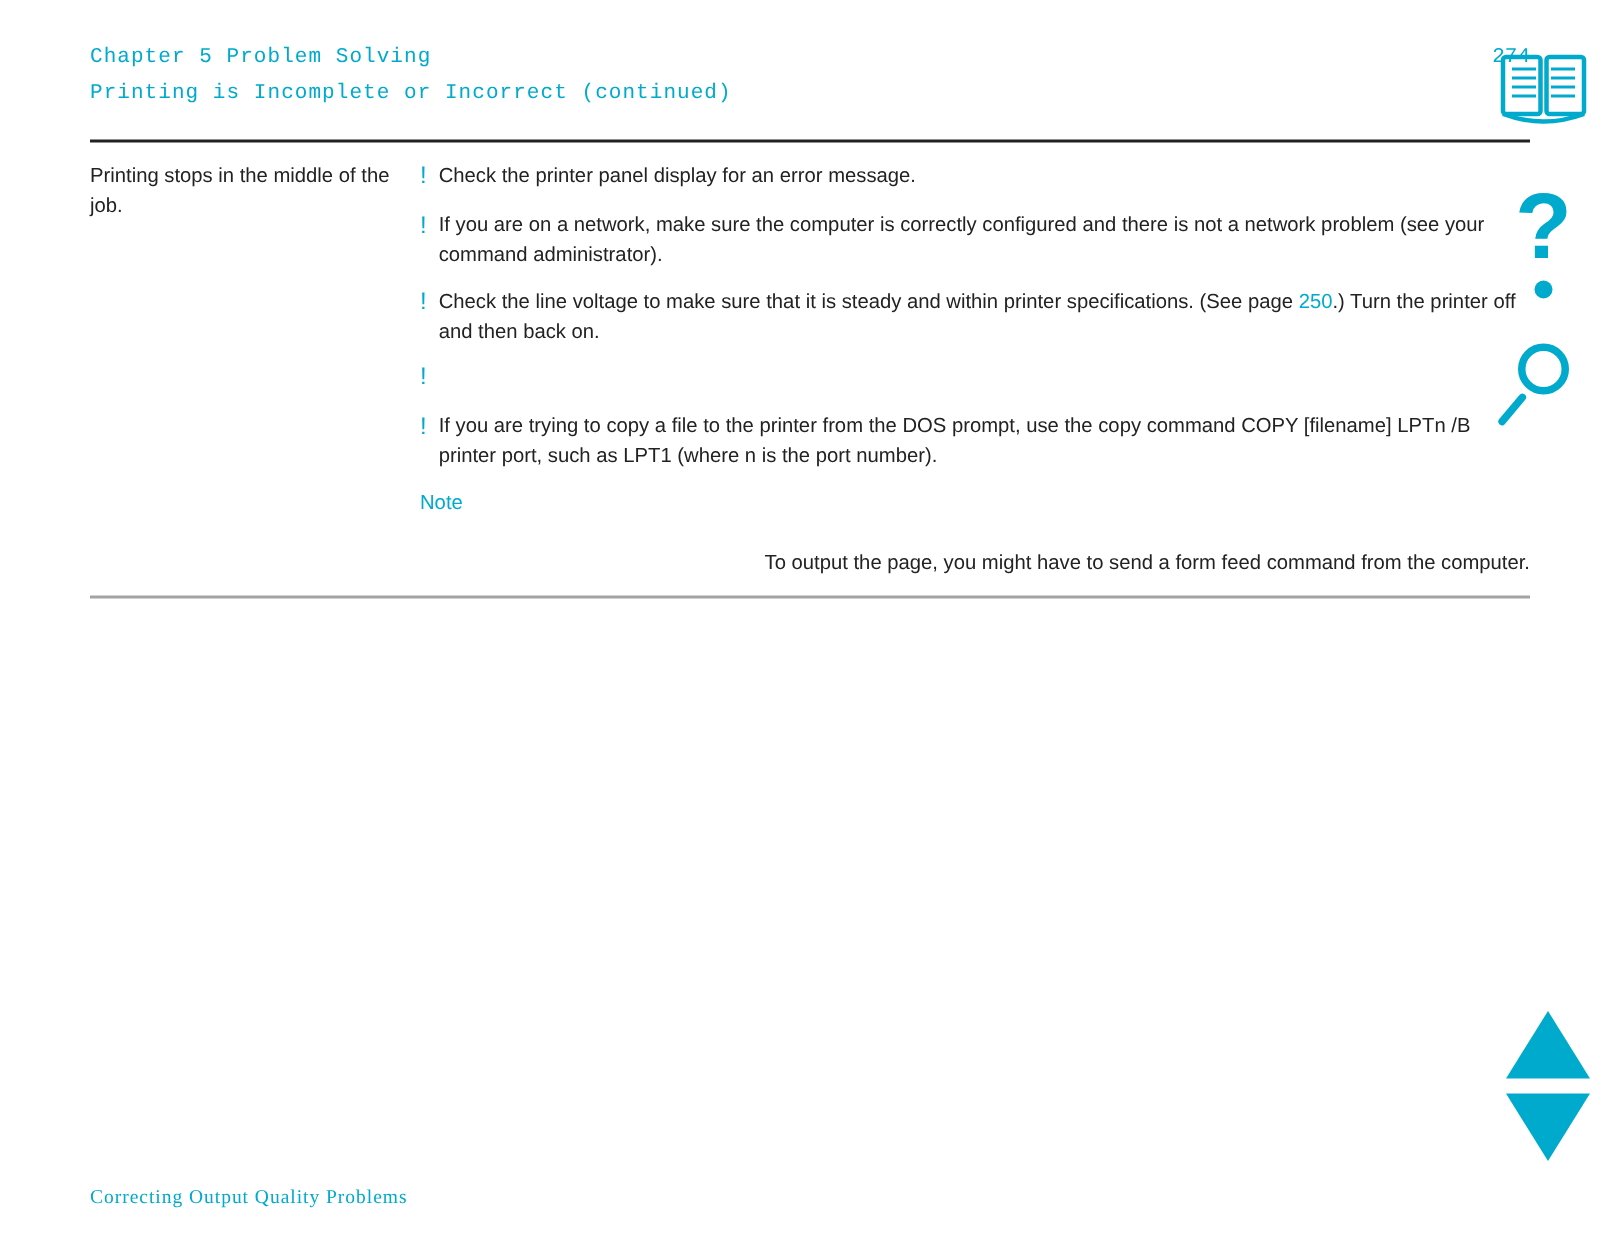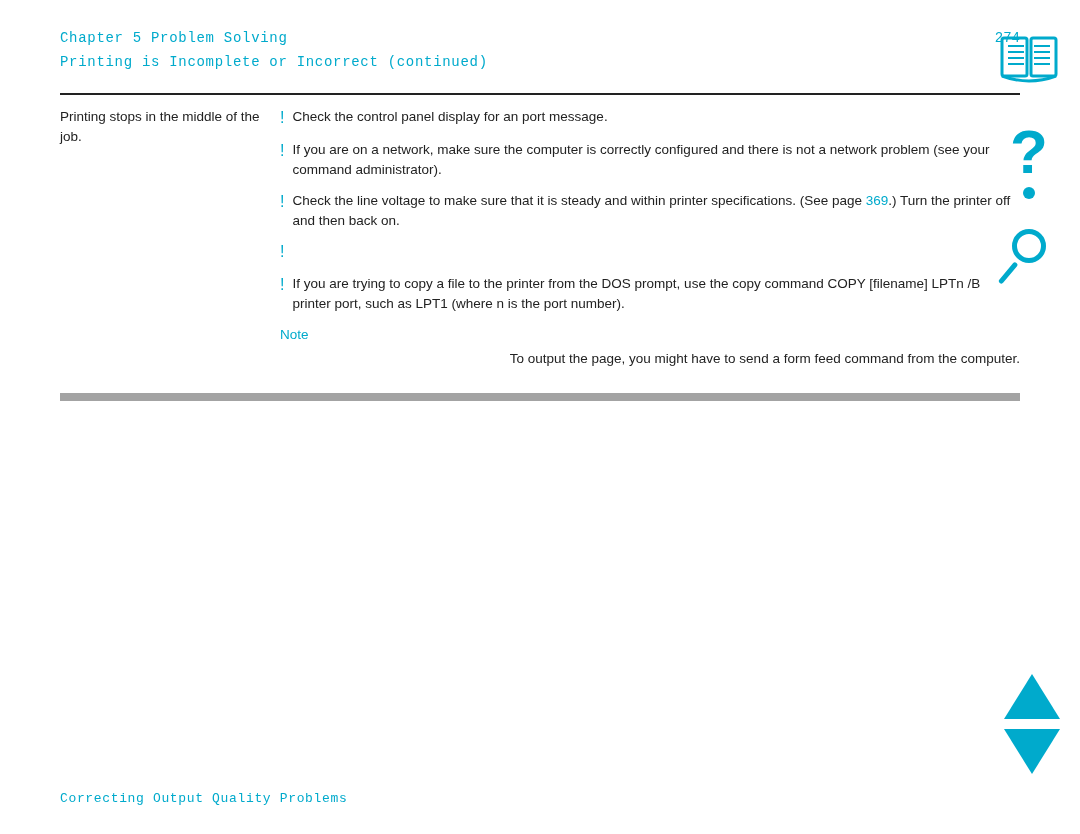--- a/index.html
+++ b/index.html
@@ -82,22 +82,22 @@
     .col-solution-header {
       flex: 1;
       color: #00aacc;
       font-size: 14px;
       font-family: 'Courier New', Courier, monospace;
       letter-spacing: 0.05em;
     }
 
     .table-body-row {
       display: flex;
-      padding: 12px 0 24px 0;
-      border-bottom: 8px solid #a3a3a3;
+      padding: 12px 0 12px 0;
+      border-bottom: 2px solid #a3a3a3;
     }
 
     .col-situation {
       width: 220px;
       padding-right: 20px;
       font-size: 13.5px;
       line-height: 1.5;
       color: #222222;
     }
 
@@ -128,21 +128,21 @@
     }
 
     .link-text {
       color: #00aacc;
       text-decoration: none;
     }
 
     .note-label {
       color: #00aacc;
       font-size: 13.5px;
-      margin-bottom: 4px;
+      margin-bottom: 20px;
       font-weight: normal;
     }
 
     .note-text {
       font-size: 13.5px;
       line-height: 1.5;
       color: #222222;
       text-align: right;
     }
 
@@ -185,21 +185,21 @@
       border-top: 45px solid #00aacc;
       cursor: pointer;
     }
 
     .footer-link {
       position: absolute;
       bottom: 28px;
       left: 60px;
       color: #00aacc;
       font-size: 13px;
-      font-family: Liberation Mono, monospace;
+      font-family: Liberation Serif, serif;
       letter-spacing: 0.05em;
       text-decoration: none;
     }
 
     
     .book-icon-svg {
       width: 62px;
       height: 58px;
     }
 
@@ -271,31 +271,31 @@
 
 
     <div class="table-body-row">
       <div class="col-situation">
         <span>Printing stops in the middle of the job.</span>
       </div>
       <div class="col-solution">
 
         <div class="bullet-item">
           <span class="bullet-mark">!</span>
-          <span class="bullet-text">Check the control panel display for an port message.</span>
+          <span class="bullet-text">Check the printer panel display for an error message.</span>
         </div>
 
         <div class="bullet-item">
           <span class="bullet-mark">!</span>
           <span class="bullet-text">If you are on a network, make sure the computer is correctly configured and there is not a network problem (see your command administrator).</span>
         </div>
 
         <div class="bullet-item">
           <span class="bullet-mark">!</span>
-          <span class="bullet-text">Check the line voltage to make sure that it is steady and within printer specifications. (See page <a class="link-text">369</a>.) Turn the printer off and then back on.</span>
+          <span class="bullet-text">Check the line voltage to make sure that it is steady and within printer specifications. (See page <a class="link-text">250</a>.) Turn the printer off and then back on.</span>
         </div>
 
         <div class="bullet-item">
           <span class="bullet-mark">!</span>
         </div>
 
         <div class="bullet-item">
           <span class="bullet-mark">!</span>
           <span class="bullet-text">If you are trying to copy a file to the printer from the DOS prompt, use the copy command COPY [filename] LPTn /B&nbsp; printer port, such as LPT1 (where n is the port number).</span>
         </div>

